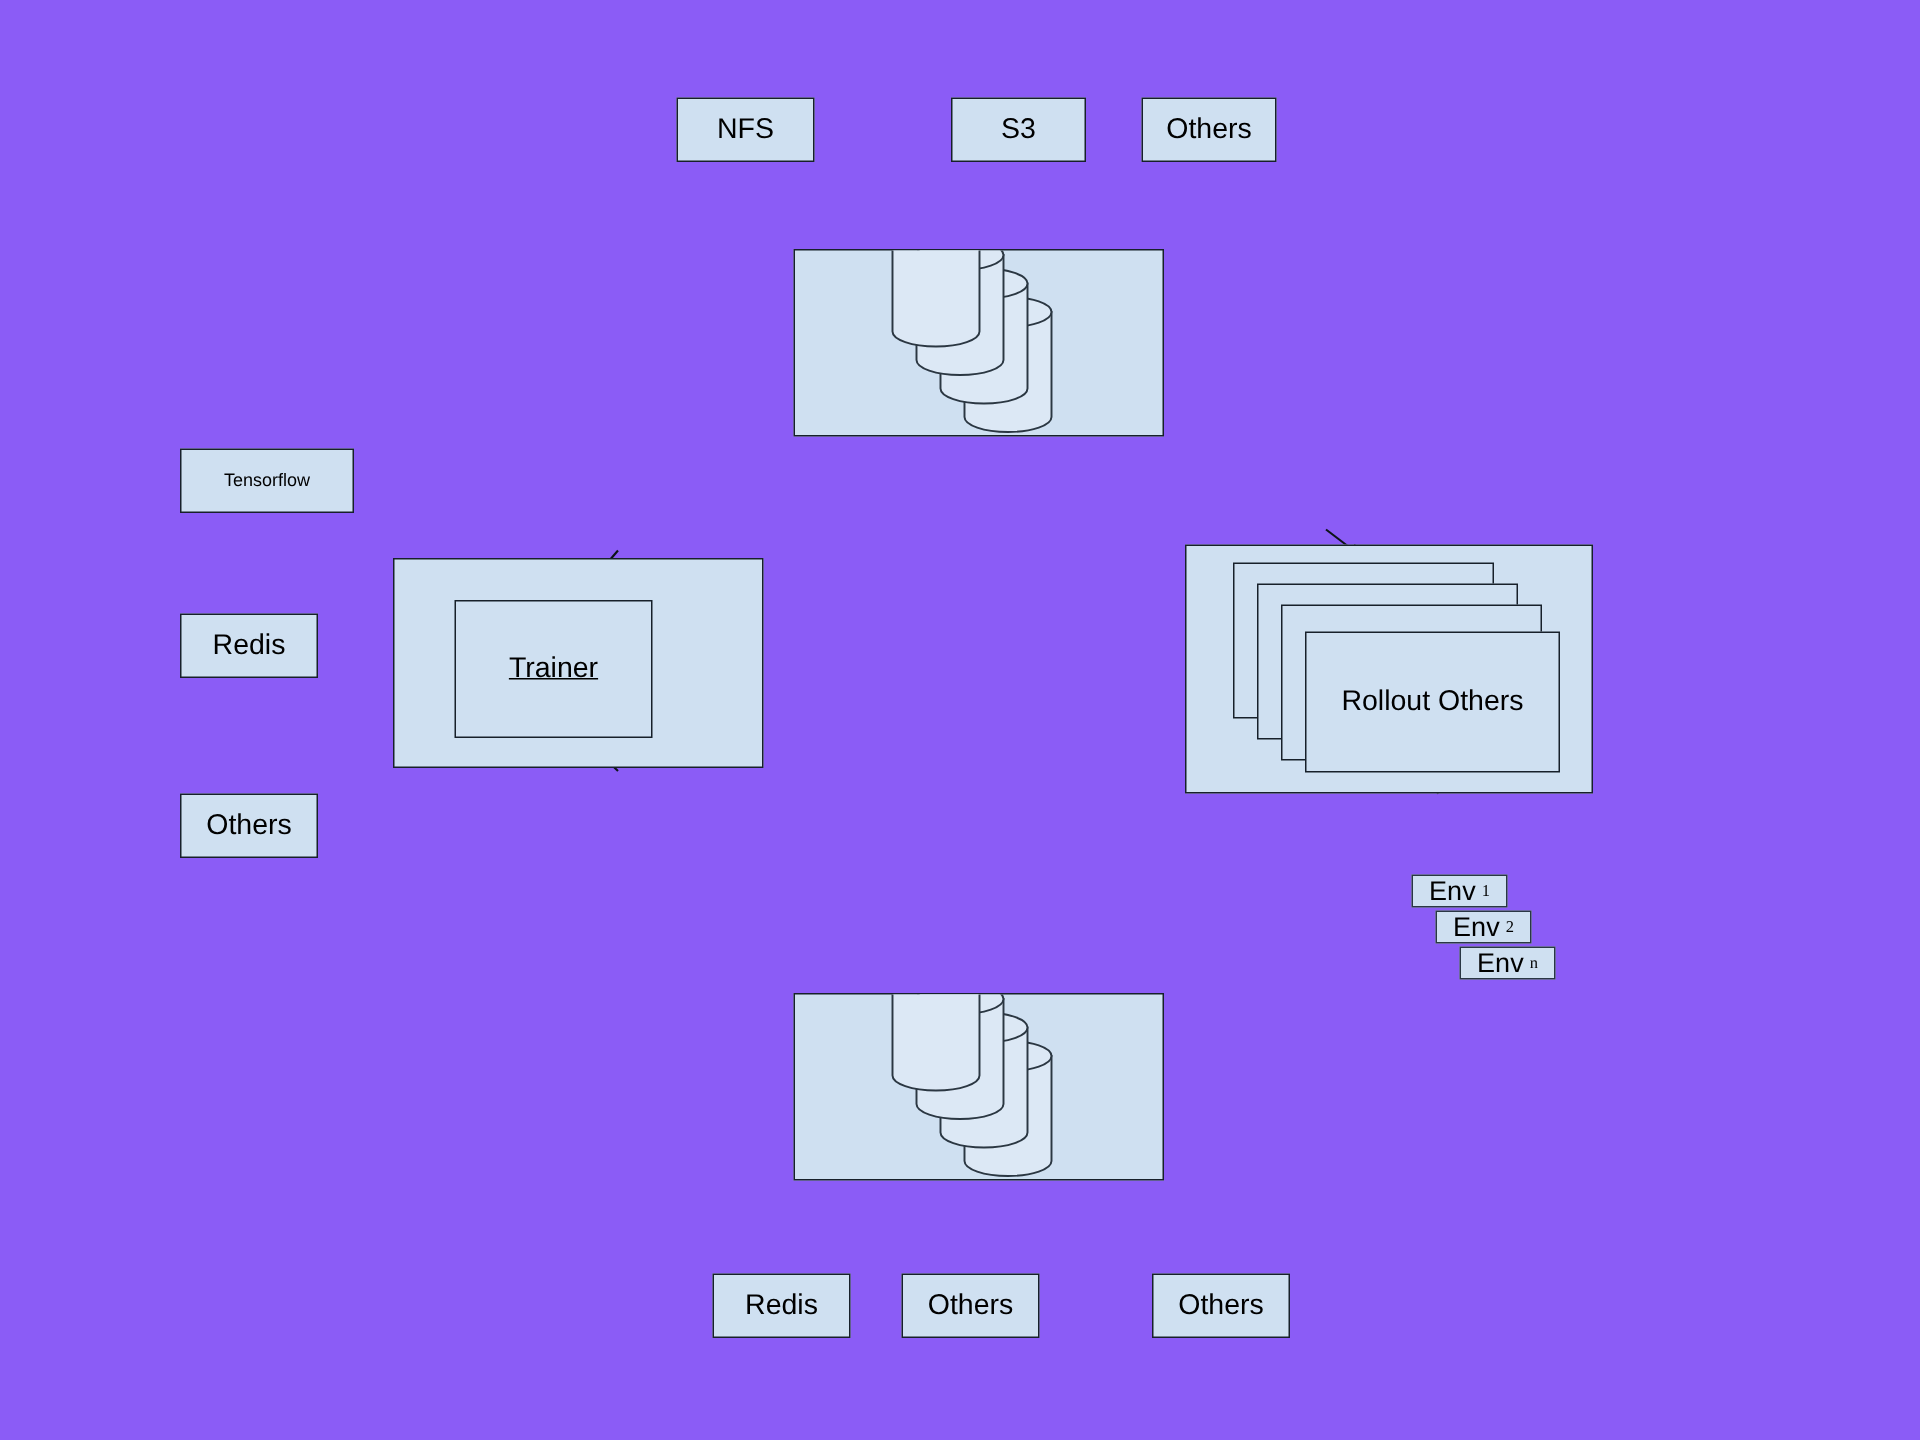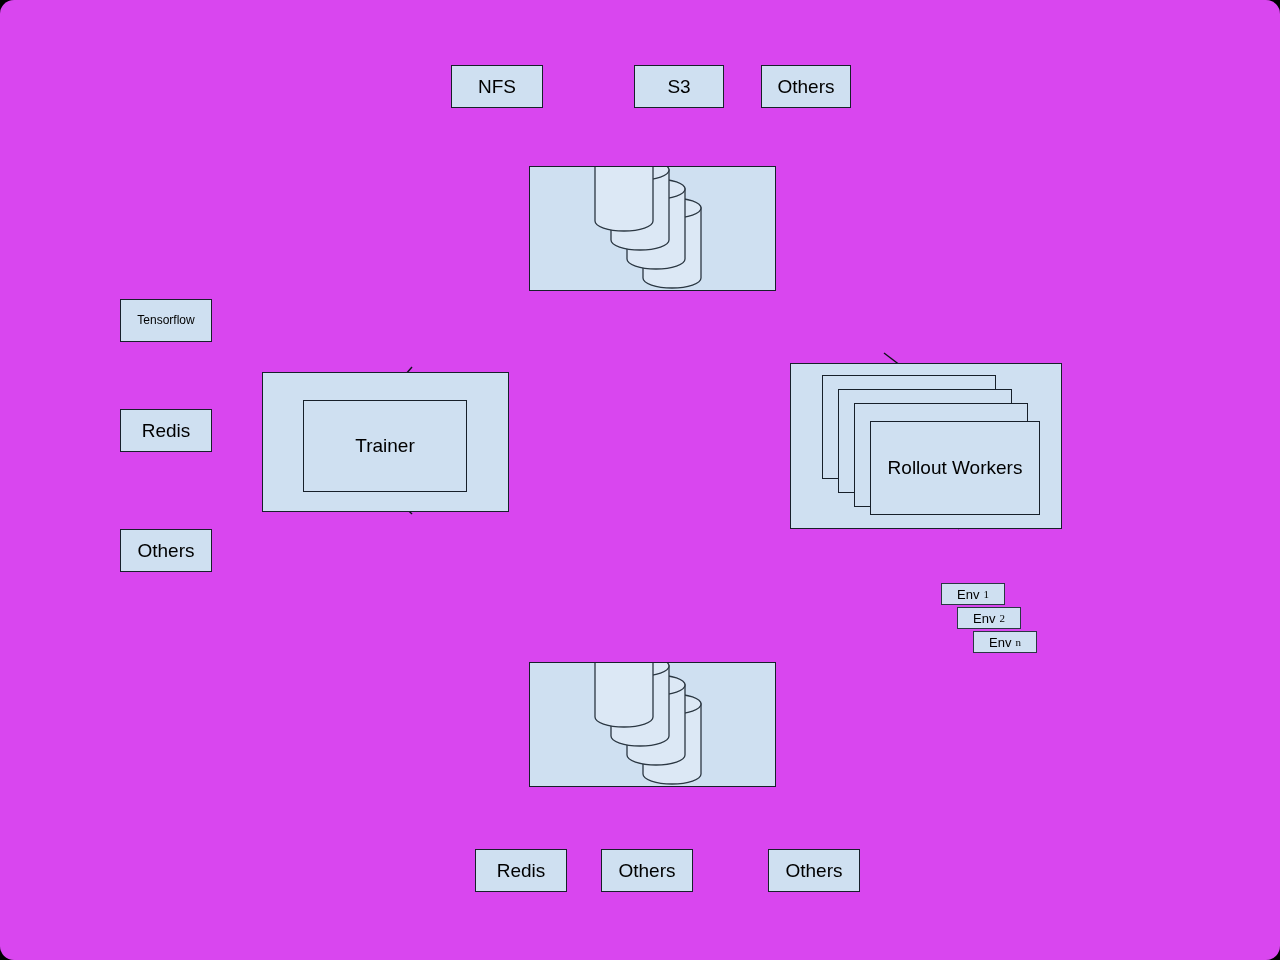--- a/index.html
+++ b/index.html
@@ -8,23 +8,22 @@
     padding: 0;
     background: #000000;
   }
   body {
     font-family: "Liberation Sans", sans-serif;
   }
   #canvas {
     position: relative;
     width: 1280px;
     height: 960px;
-    background: #d946ef;
+    background: #8b5cf6;
     overflow: hidden;
-    border-radius: 14px;
   }
   .node {
     position: absolute;
     box-sizing: border-box;
     background: #cfe0f1;
     border: 1px solid #17202a;
     color: #000000;
     display: flex;
     align-items: center;
     justify-content: center;
@@ -45,21 +44,21 @@
     box-sizing: border-box;
     background: #cfe0f1;
     border: 1px solid #2a3744;
     color: #000000;
     font-size: 13px;
     display: flex;
     align-items: center;
     justify-content: center;
     white-space: nowrap;
   }
-  .env-box .env-word { font-size: 13px; }
+  .env-box .env-word { font-size: 18px; }
   .env-box .env-idx {
     font-size: 11px;
     font-family: "Liberation Serif", serif;
     margin-left: 4px;
   }
   .db-panel {
     position: absolute;
     box-sizing: border-box;
     background: #cfe0f1;
     border: 1px solid #17202a;
@@ -147,33 +146,33 @@
           <ellipse cx="110" cy="3" rx="29" ry="10"></ellipse>
         </g>
         <g>
           <path d="M65 -16 L65 54 A29 10 0 0 0 123 54 L123 -16 Z"></path>
           <ellipse cx="94" cy="-16" rx="29" ry="10"></ellipse>
         </g>
       </g>
     </svg>
   </div>
 
-  <div class="node label-sm" style="left:120px;top:299px;width:92px;height:43px;">Tensorflow</div>
+  <div class="node label-sm" style="left:120px;top:299px;width:116px;height:43px;">Tensorflow</div>
   <div class="node label-lg" style="left:120px;top:409px;width:92px;height:43px;">Redis</div>
   <div class="node label-lg" style="left:120px;top:529px;width:92px;height:43px;">Others</div>
 
   <div class="plain-box" style="left:262px;top:372px;width:247px;height:140px;"></div>
-  <div class="trainer-inner" style="left:303px;top:400px;width:164px;height:92px;">Trainer</div>
+  <div class="trainer-inner" style="left:303px;top:400px;width:132px;height:92px;text-decoration:underline;">Trainer</div>
 
   <div class="stack-panel" style="left:790px;top:363px;width:272px;height:166px;"></div>
   <div class="stack-rect" style="left:822px;top:375px;width:174px;height:104px;"></div>
   <div class="stack-rect" style="left:838px;top:389px;width:174px;height:104px;"></div>
   <div class="stack-rect" style="left:854px;top:403px;width:174px;height:104px;"></div>
   <div class="stack-rect" style="left:870px;top:421px;width:170px;height:94px;"></div>
-  <div class="stack-label" style="left:870px;top:421px;width:170px;height:94px;">Rollout Workers</div>
+  <div class="stack-label" style="left:870px;top:421px;width:170px;height:94px;">Rollout Others</div>
 
   <div class="env-box" style="left:941px;top:583px;width:64px;height:22px;">
     <span class="env-word">Env</span>
     <span class="env-idx">1</span>
   </div>
   <div class="env-box" style="left:957px;top:607px;width:64px;height:22px;">
     <span class="env-word">Env</span>
     <span class="env-idx">2</span>
   </div>
   <div class="env-box" style="left:973px;top:631px;width:64px;height:22px;">

